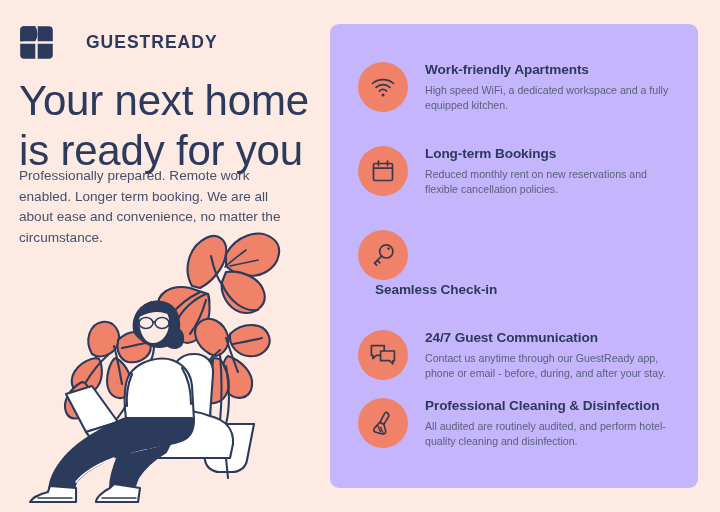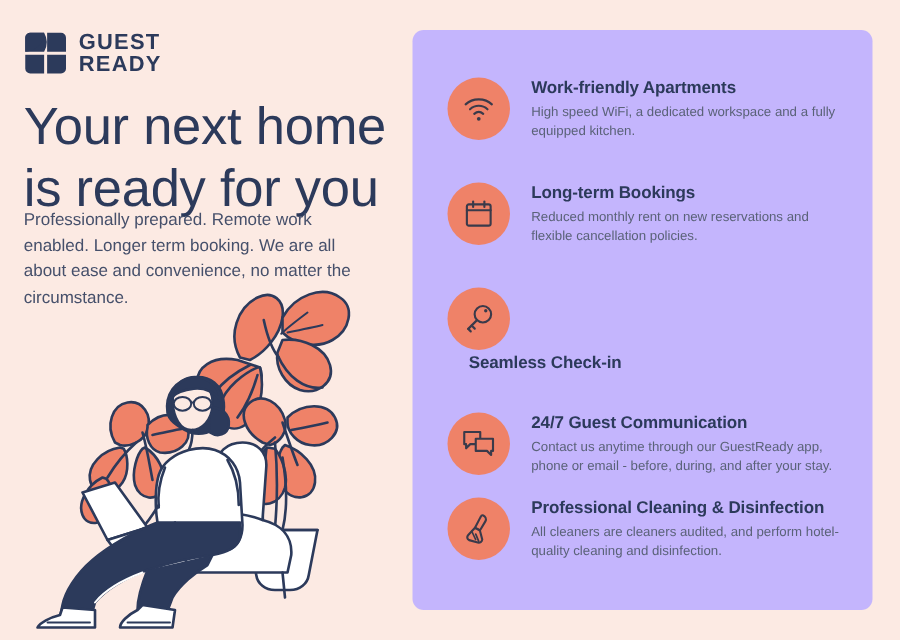--- a/index.html
+++ b/index.html
@@ -10,21 +10,21 @@
     -webkit-font-smoothing:antialiased;
   }
   .page{position:relative;width:720px;height:512px;}
 
   
   .left{position:absolute;left:0;top:0;width:330px;height:512px;}
 
   .logo{position:absolute;left:19px;top:25px;display:flex;align-items:center;gap:9px;}
   .logo-mark{width:35px;height:35px;position:relative;}
   .logo-mark svg{display:block;}
-  .logo-words{display:flex;flex-direction:column;line-height:1.02;}
+  .logo-words{display:flex;flex-direction:row;line-height:1.02;margin-left:23px;}
   .logo-words span{
     font-size:17.5px;font-weight:bold;letter-spacing:1.0px;color:#2c3a5b;
   }
 
   .headline{
     position:absolute;left:19px;top:76px;width:300px;
     font-size:42px;line-height:1.20;font-weight:300;color:#2c3a5b;
     letter-spacing:-0.2px;
   }
   .headline .l2{display:block;}
@@ -280,18 +280,18 @@
           <g fill="#ef8268" stroke="#3a3a4a" stroke-width="1.7" stroke-linecap="round" stroke-linejoin="round">
             <path d="M16.6 2.4 C18.4 3.3 19.2 5.2 18.4 6.9 L13.9 14.4 L10.0 12.2 L14.1 4.3 C15.0 2.6 15.2 1.8 16.6 2.4 Z"></path>
             <path d="M13.9 14.4 L10.0 12.2 L4.6 18.0 C3.3 19.4 3.6 21.2 5.3 22.1 L12.2 24.0 C14.0 24.4 15.6 23.4 15.8 21.6 Z"></path>
             <path d="M7.4 15.0 L10.5 21.6" stroke-width="1.4"></path>
             <path d="M10.6 17.3 L12.9 22.9" stroke-width="1.4"></path>
           </g>
         </svg>
       </div>
       <div class="f-text">
         <div class="f-title">Professional Cleaning &amp; Disinfection</div>
-        <div class="f-desc">All cleaners are cleaners audited, and perform hotel-quality cleaning and disinfection.</div>
+        <div class="f-desc">All audited are routinely audited, and perform hotel-quality cleaning and disinfection.</div>
       </div>
     </div>
 
   </div>
 </div>
 
 </body></html>

